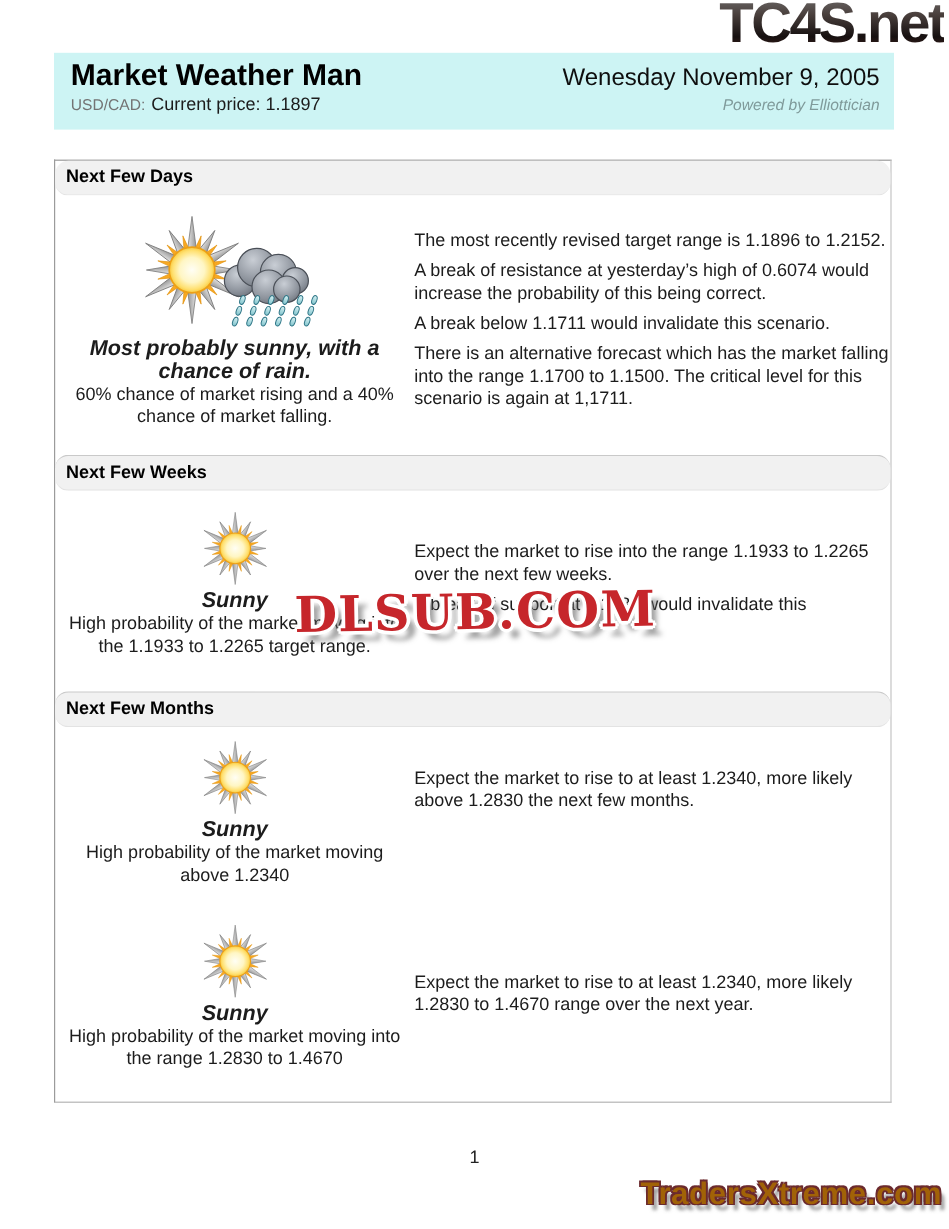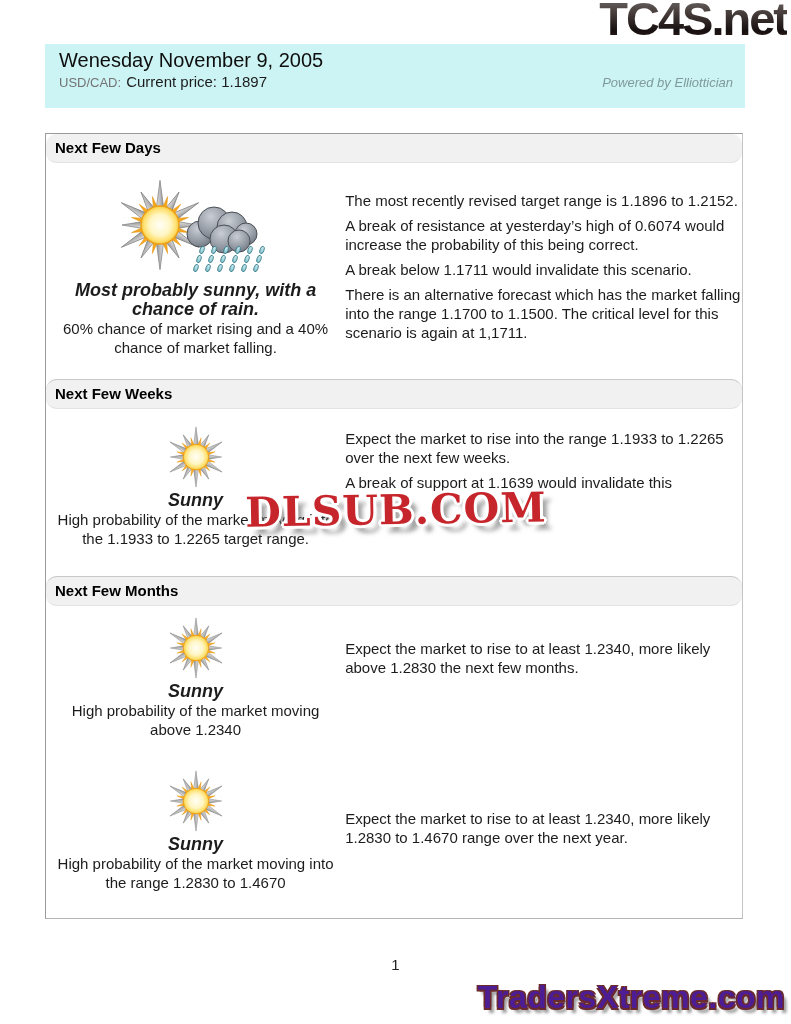--- a/index.html
+++ b/index.html
@@ -45,41 +45,41 @@
     padding:5px 9px 6px 9px;font-weight:bold;font-size:15px;color:#000;border-radius:11px;
   }
   .box .sec-h.first{border-top:none;}
   .sec-body{display:flex;box-sizing:border-box;}
   .col-left{width:300px;text-align:center;box-sizing:border-box;}
   .col-right{width:398px;box-sizing:border-box;}
   .col-right p{margin:0 0 6px 0;font-size:15px;line-height:19px;}
   .caption-title{font-weight:bold;font-style:italic;font-size:18px;line-height:19px;margin:2px 6px 0 6px;}
   .caption-body{font-size:15px;line-height:19px;margin:0 4px;}
   .s1{min-height:216px;} .s1 .col-left{padding-top:12px;} .s1 .col-right{padding-top:28px;}
-  .s2{min-height:167px;} .s2 .col-left{padding-top:16px;} .s2 .col-right{padding-top:20px;}
+  .s2{min-height:167px;} .s2 .col-left{padding-top:16px;} .s2 .col-right{padding-top:41px;}
   .s3{min-height:149px;} .s3 .col-left{padding-top:10px;} .s3 .col-right{padding-top:33px;}
   .s4{min-height:163px;} .s4 .col-left{padding-top:14px;} .s4 .col-right{padding-top:54px;}
   .icon-wrap{display:block;}
 
   
   .watermark{
     position:absolute;left:50%;top:486px;transform:translateX(-50%) rotate(-1deg);
     font-family:"DejaVu Serif",serif;font-weight:bold;font-size:41px;letter-spacing:1px;
     color:#c6262b;white-space:nowrap;
     text-shadow:
       -2px -2px 0 #fff, 2px -2px 0 #fff, -2px 2px 0 #fff, 2px 2px 0 #fff,
       -3px 0 0 #fff, 3px 0 0 #fff, 0 3px 0 #fff, 0 -3px 0 #fff,
       7px 8px 4px rgba(90,90,90,0.55);
   }
 
   .page-num{position:absolute;top:956px;left:0;width:791px;text-align:center;font-size:15px;color:#222;}
 
   .site{
     position:absolute;right:6px;top:979px;
-    font-size:32px;font-weight:bold;letter-spacing:0.5px;color:#4c1d95;white-space:nowrap;
+    font-size:26px;font-weight:bold;letter-spacing:0.5px;color:#a16207;white-space:nowrap;
     text-shadow:
       -1.5px -1.5px 0 #6b2a2e, 1.5px -1.5px 0 #6b2a2e,
       -1.5px 1.5px 0 #6b2a2e, 1.5px 1.5px 0 #6b2a2e,
       4px 5px 3px rgba(130,130,130,0.8);
     margin-left: 27px;
   }
 
   svg{display:inline-block;vertical-align:top;}
 </style>
 </head>
@@ -106,20 +106,21 @@
       <stop offset="0" stop-color="#d8f2f4"></stop>
         <stop offset="1" stop-color="#7fc3cc"></stop>
     </linearGradient>
   </defs>
 </svg>
 
 <div class="logo">TC4S.net</div>
 
 <div class="header" style="background: rgb(205, 244, 244);">
   <div class="header-row">
+    <span class="title">Market Weather Man</span>
     <span class="date">Wenesday November 9, 2005</span>
   </div>
   <div class="header-row">
     <span class="pair-line">
       <span class="pair">USD/CAD:</span>
       <span class="price">Current price: 1.1897</span>
     </span>
     <span class="powered">Powered by Elliottician</span>
   </div>
 </div>

